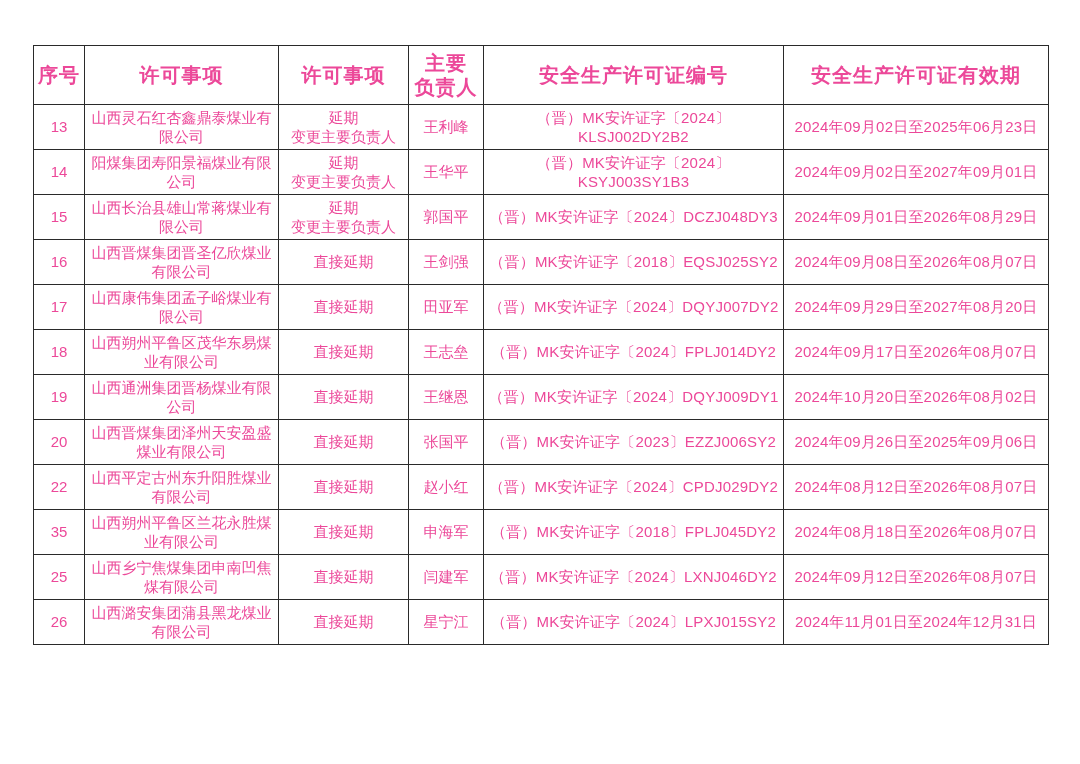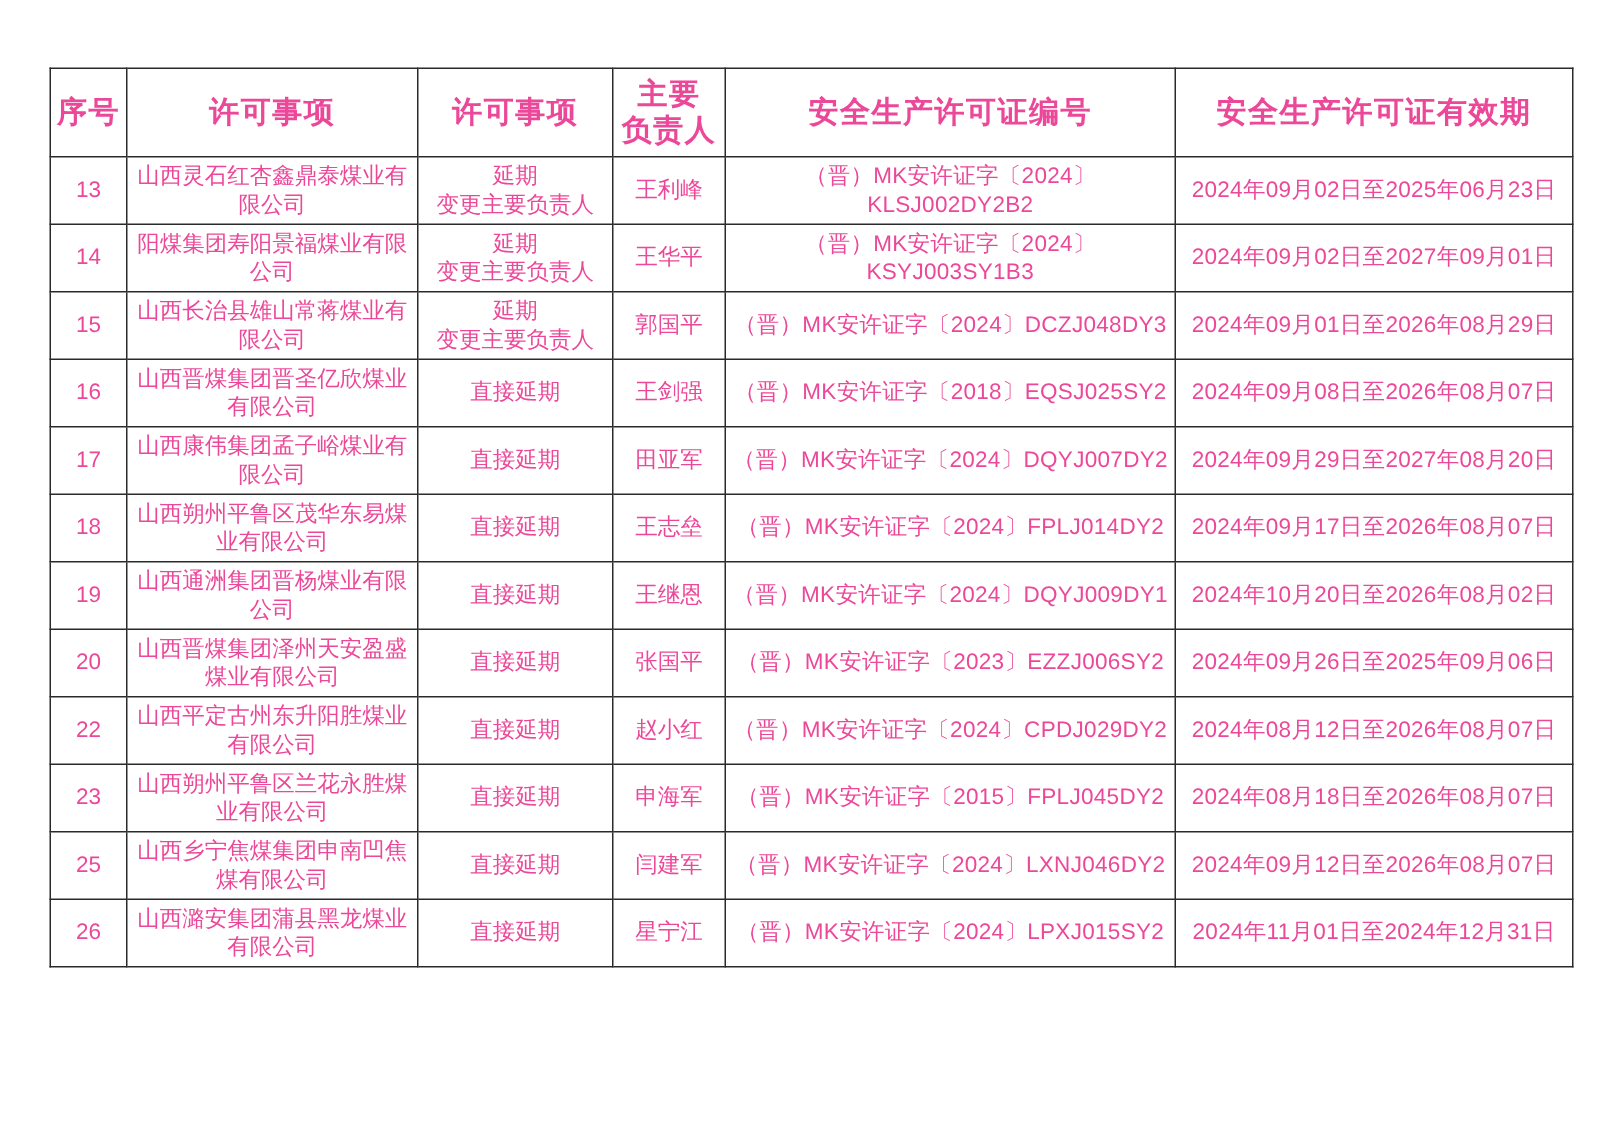--- a/index.html
+++ b/index.html
@@ -151,25 +151,25 @@
         </tr>
         <tr>
           <td class="cell-serial">22</td>
           <td class="cell-company">山西平定古州东升阳胜煤业有限公司</td>
           <td class="cell-item">直接延期</td>
           <td class="cell-person">赵小红</td>
           <td class="cell-license">（晋）MK安许证字〔2024〕CPDJ029DY2</td>
           <td class="cell-valid">2024年08月12日至2026年08月07日</td>
         </tr>
         <tr>
-          <td class="cell-serial">23</td>
+          <td class="cell-serial">35</td>
           <td class="cell-company">山西朔州平鲁区兰花永胜煤业有限公司</td>
           <td class="cell-item">直接延期</td>
           <td class="cell-person">申海军</td>
-          <td class="cell-license">（晋）MK安许证字〔2015〕FPLJ045DY2</td>
+          <td class="cell-license">（晋）MK安许证字〔2018〕FPLJ045DY2</td>
           <td class="cell-valid">2024年08月18日至2026年08月07日</td>
         </tr>
         <tr>
           <td class="cell-serial">25</td>
           <td class="cell-company">山西乡宁焦煤集团申南凹焦煤有限公司</td>
           <td class="cell-item">直接延期</td>
           <td class="cell-person">闫建军</td>
           <td class="cell-license">（晋）MK安许证字〔2024〕LXNJ046DY2</td>
           <td class="cell-valid">2024年09月12日至2026年08月07日</td>
         </tr>

